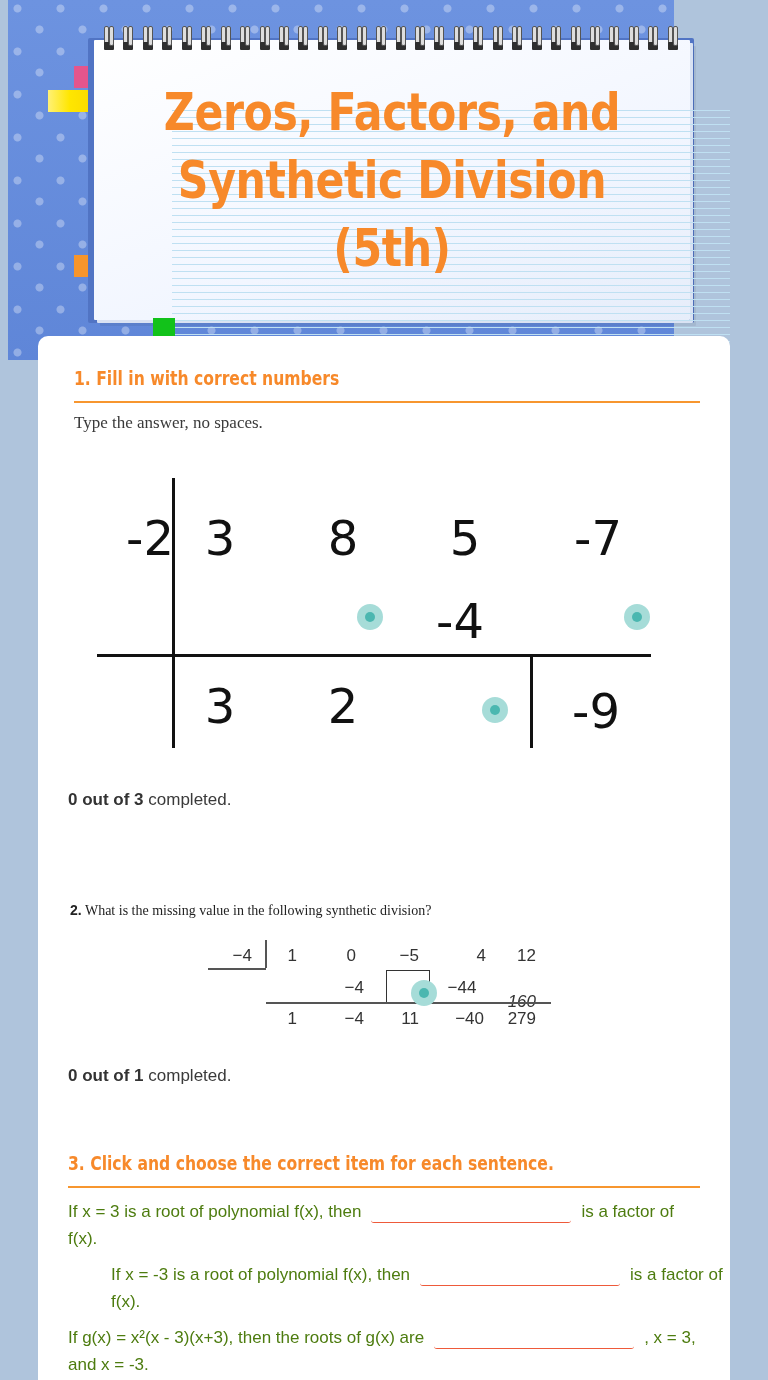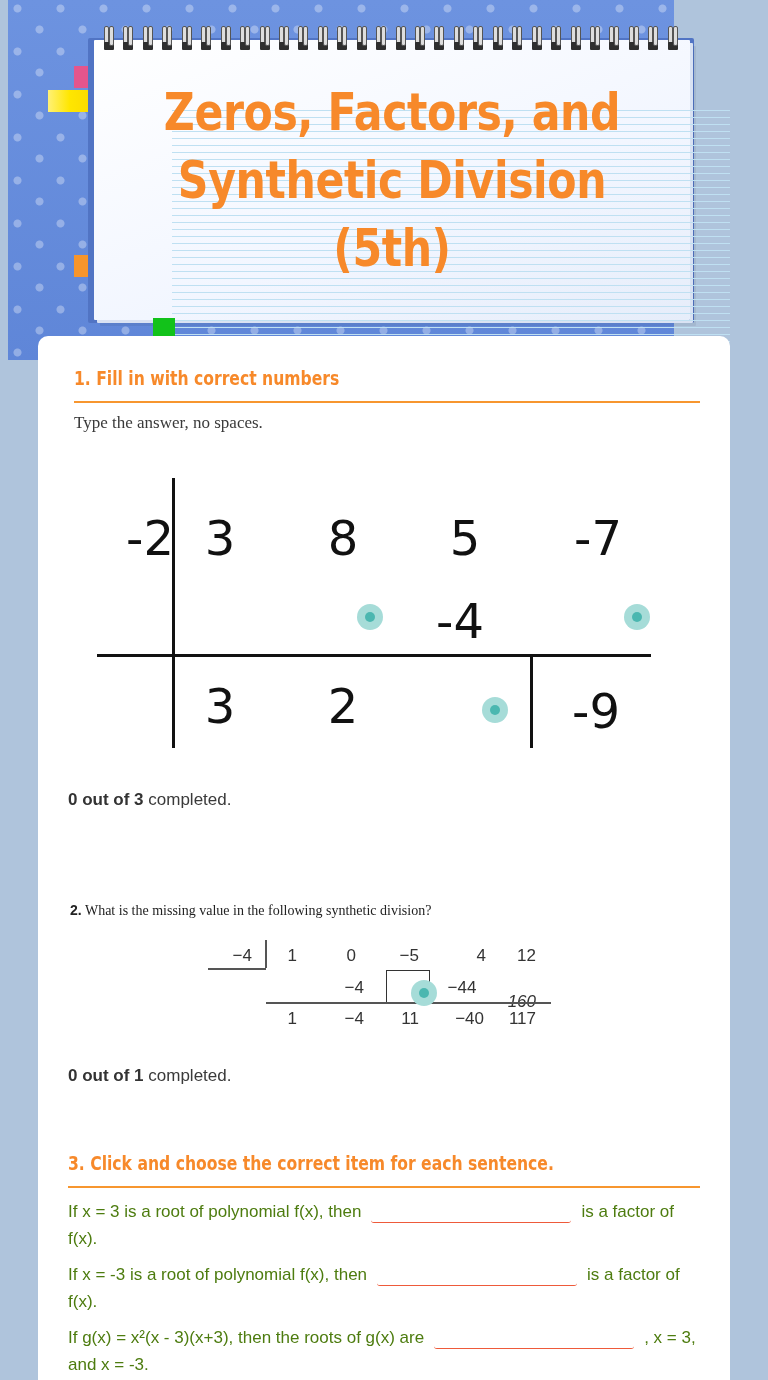--- a/index.html
+++ b/index.html
@@ -292,32 +292,32 @@
     <div class="num" style="left:120px; top:43px;">−4</div>
     <div class="num" style="left:240px; top:43px;text-align:center;">−44</div>
     <div class="num" style="left:292px; top:57px;font-style:italic;">160</div>
 
     <div class="line" style="left:66px; top:66px; width:285px; height:1.5px;"></div>
 
     <div class="num" style="left:53px; top:74px;">1</div>
     <div class="num" style="left:120px; top:74px;">−4</div>
     <div class="num" style="left:175px; top:74px;">11</div>
     <div class="num" style="left:240px; top:74px;">−40</div>
-    <div class="num" style="left:292px; top:74px;">117</div>
+    <div class="num" style="left:292px; top:74px;">279</div>
 
     <div class="hotspot" style="left:224px; top:57px;"></div>
   </div>
 
   <div class="status" style="top:722px;text-align:right;"><b>0 out of 1</b><span> completed.</span></div>
 
   <div class="q3-head q-heading">3. Click and choose the correct item for each sentence.</div>
   <div class="q3-rule"></div>
 
   <div class="sentence" style="top:862px;">
     <span>If x = 3 is a root of polynomial f(x), then</span><span class="blank"></span><span>is a factor of f(x).</span>
   </div>
-  <div class="sentence" style="top:925px;">
+  <div class="sentence" style="top:925px;margin-left:43px;">
     <span>If x = -3 is a root of polynomial f(x), then</span><span class="blank"></span><span>is a factor of f(x).</span>
   </div>
   <div class="sentence" style="top:988px;">
     <span>If g(x) = x²(x - 3)(x+3), then the roots of g(x) are</span><span class="blank"></span><span>, x = 3, and x = -3.</span>
   </div>
 </div>
 
 </body></html>

